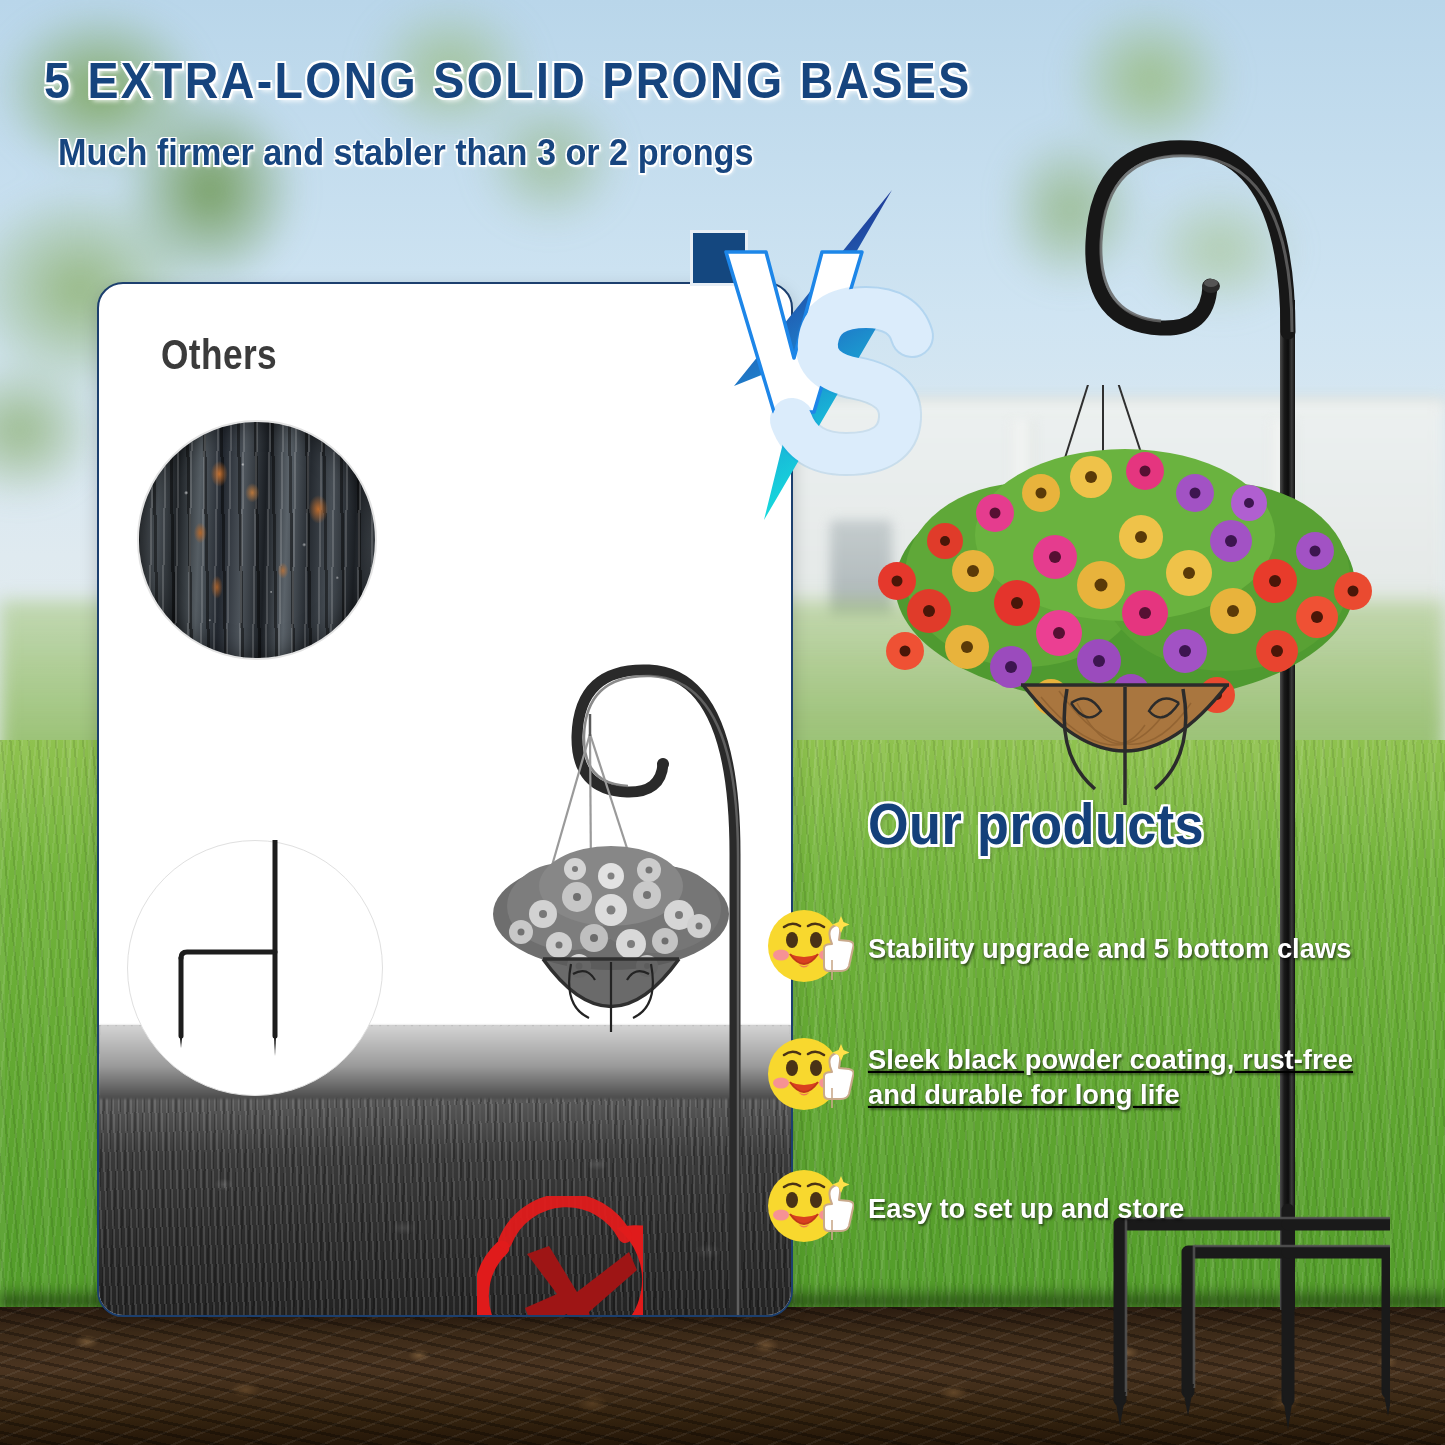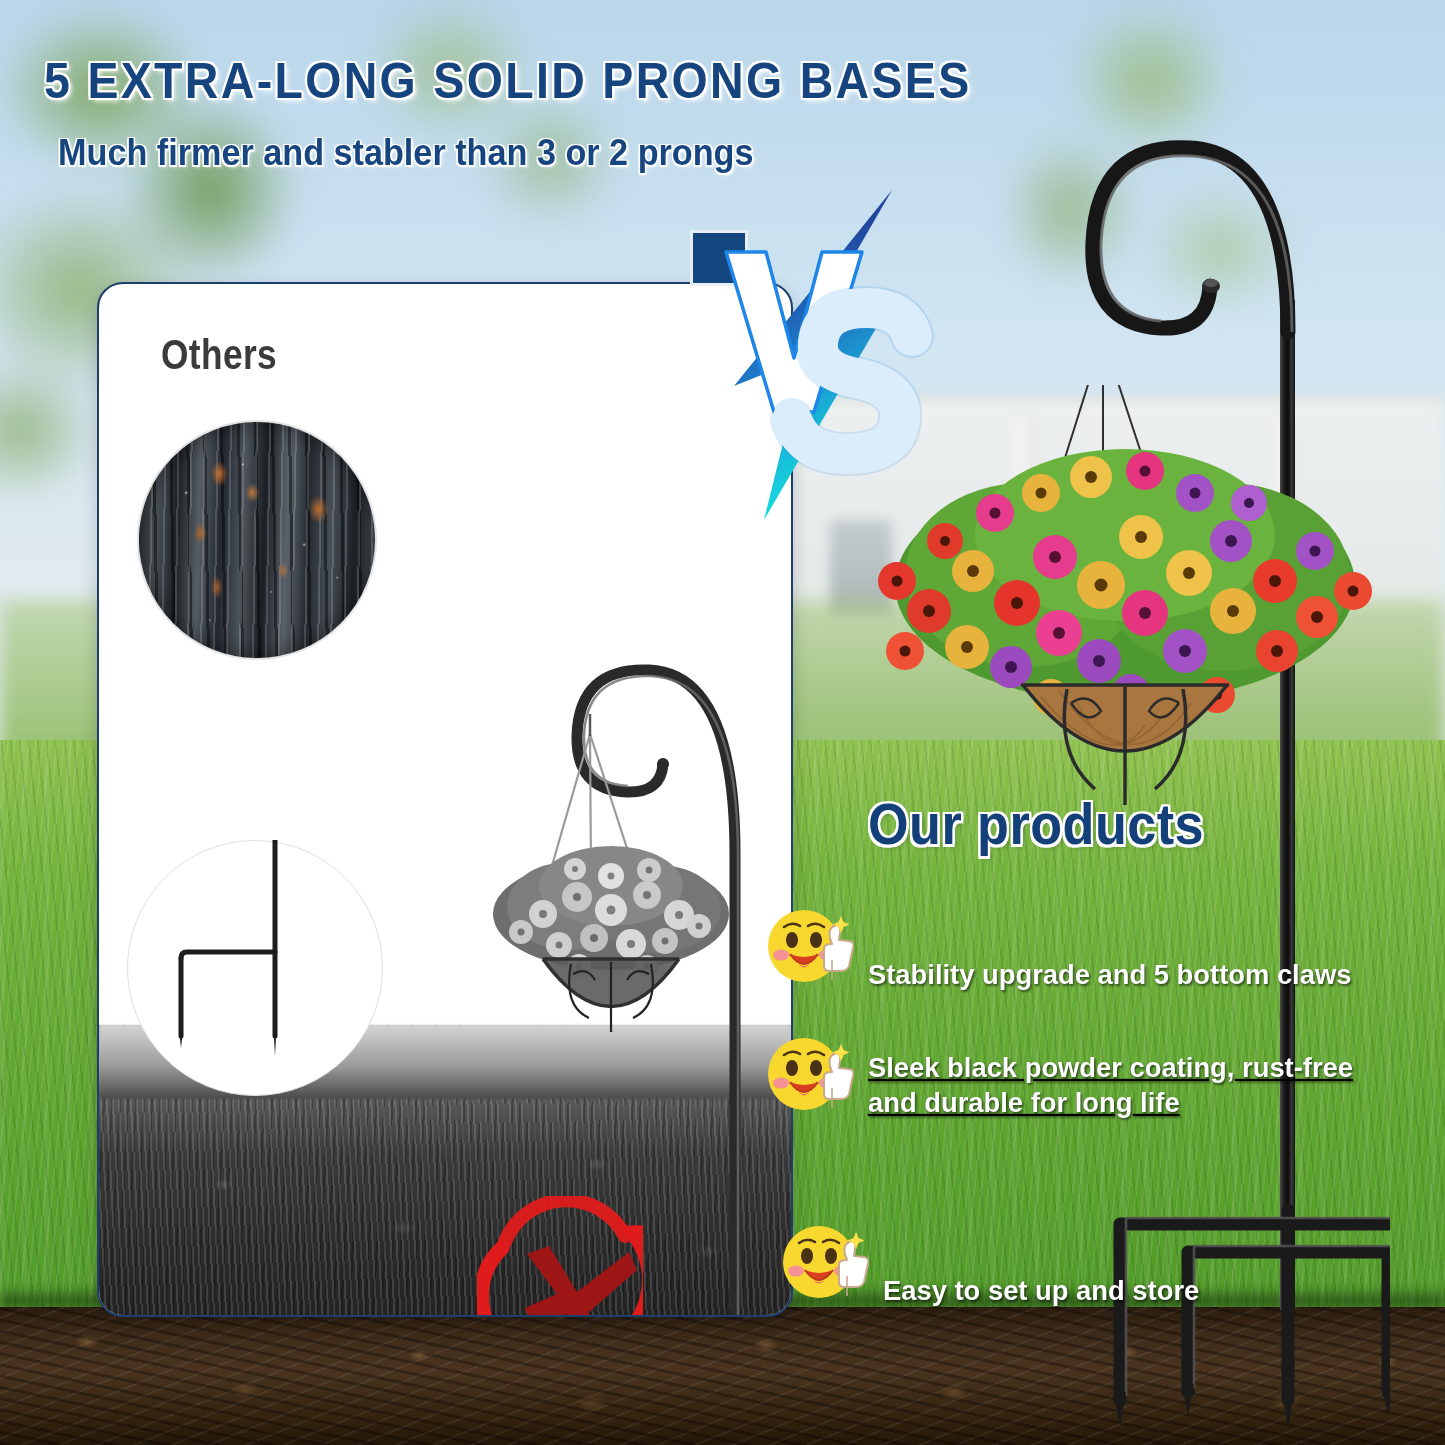--- a/index.html
+++ b/index.html
@@ -210,21 +210,21 @@
   .red-x-mark { position:absolute; left:378px; top:912px; width:166px; height:166px; }
 
   
   .vs-square {
     position:absolute; left:690px; top:230px; width:58px; height:56px;
     background:#14477f; border:3px solid #e7eef5;
   }
   #vs-logo { position:absolute; left:700px; top:190px; width:260px; height:330px; }
 
   
-  .bullet { position:absolute; display:flex; align-items:flex-end; }
+  .bullet { position:absolute; display:flex; align-items:center; }
   .bullet-text {
     font-size:28.5px; font-weight:bold; color:#ffffff; line-height:1.22;
     text-shadow:1.5px 1.5px 2.5px rgba(0,0,0,.55), -.5px -.5px 1px rgba(0,0,0,.3);
     transform:scaleX(.96); transform-origin:left top; padding-top:5px;
     white-space:pre-line;
   }
   .emoji { flex:0 0 auto; margin-right:14px; }
 
   
   #hook-right { position:absolute; left:1060px; top:100px; width:330px; height:1340px; }
@@ -562,21 +562,21 @@
     <g>
       <path d="M70 44 q-6 -14 2 -18 q7 -3 6 7 l-1 7 l10 1 q6 1 4 7 l-4 18 q-2 5 -8 5 l-12 0 q-5 0 -5 -5 l0 -18 q0 -4 8 -4 Z" fill="#ffffff" stroke="#c9a98b" stroke-width="2" stroke-linejoin="round"></path>
       <path d="M70 80 l0 -20" stroke="#c9a98b" stroke-width="1.6"></path>
     </g>
     <path d="M79 16 l2.5 6 l6 2.5 l-6 2.5 l-2.5 6 l-2.5 -6 l-6 -2.5 l6 -2.5 Z" fill="#ffe14a"></path>
   </svg>
   <div class="bullet-text">Sleek black powder coating, rust-free
 and durable for long life</div>
 </div>
 
-<div class="bullet" style="left:762px; top:1216px;margin-left:15px;">
+<div class="bullet" style="left:762px; top:1160px;">
   <svg class="emoji" width="92" height="92" viewBox="0 0 92 92">
     <circle cx="42" cy="46" r="36" fill="#f8d82e"></circle>
     <ellipse cx="30" cy="40" rx="6" ry="8" fill="#4a3216"></ellipse>
     <ellipse cx="54" cy="40" rx="6" ry="8" fill="#4a3216"></ellipse>
     <path d="M22 27 q8 -6 16 -1" stroke="#4a3216" stroke-width="2.6" fill="none" stroke-linecap="round"></path>
     <path d="M46 26 q8 -5 16 1" stroke="#4a3216" stroke-width="2.6" fill="none" stroke-linecap="round"></path>
     <ellipse cx="19" cy="55" rx="8" ry="5.5" fill="#f58ba0" opacity=".9"></ellipse>
     <ellipse cx="65" cy="55" rx="8" ry="5.5" fill="#f58ba0" opacity=".9"></ellipse>
     <path d="M28 54 q14 20 28 0 q-14 6 -28 0 Z" fill="#d9401f"></path>
     <path d="M28 54 q14 20 28 0" stroke="#c0381a" stroke-width="2" fill="none"></path>

